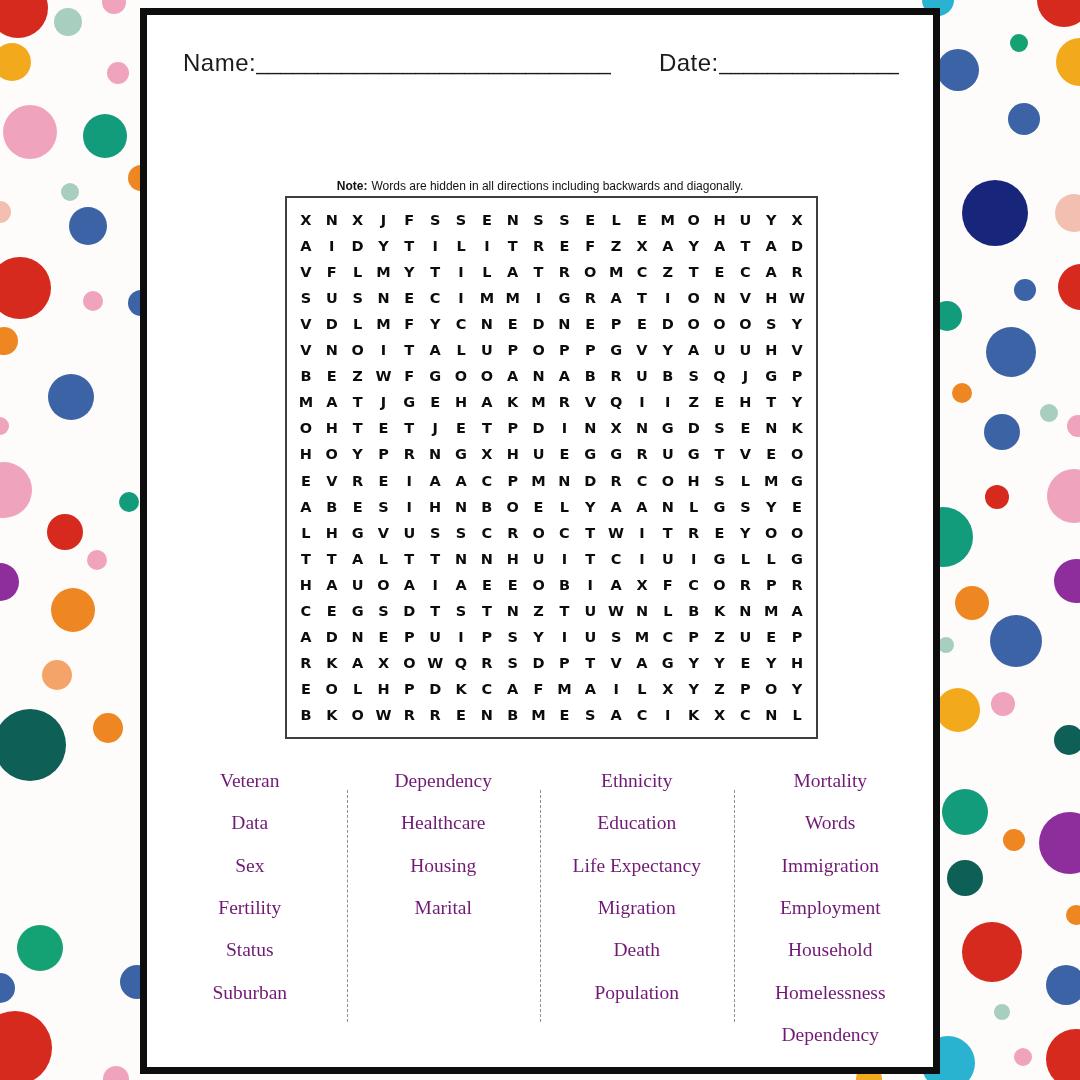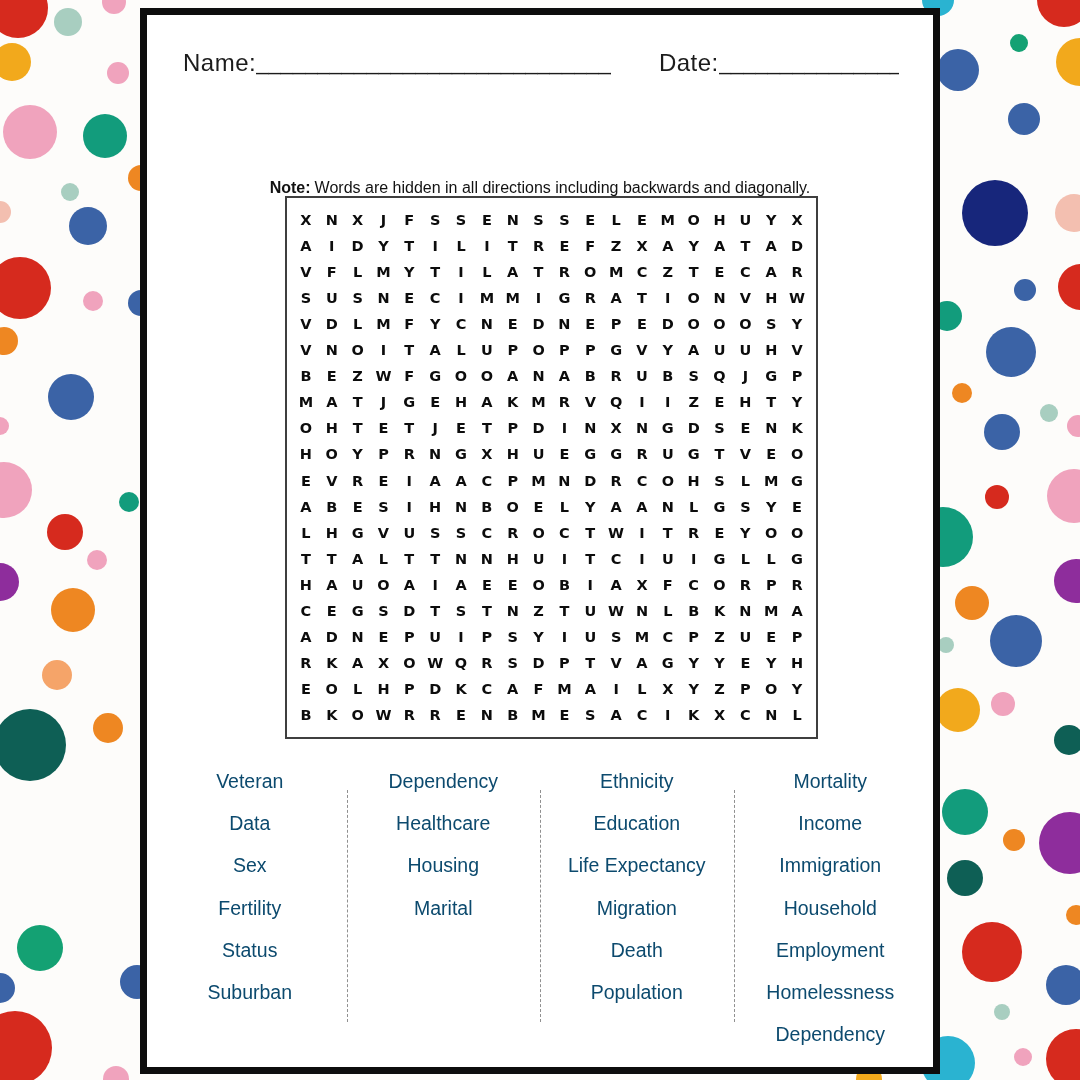--- a/index.html
+++ b/index.html
@@ -33,21 +33,21 @@
   .header-gap{width:52px;}
   
   .title{
     position:absolute;top:86px;left:0;right:0;text-align:center;
     font-family:"Liberation Serif",serif;font-weight:bold;font-size:48px;
     color:#000;letter-spacing:0px;
   }
   
   .note{
     position:absolute;top:164px;left:0;right:0;text-align:center;
-    font-size:16px;color:#121212;
+    font-size:12px;color:#121212;
   }
   .note b{margin-right:4px;}
   
   .grid-box{
     position:absolute;top:181px;left:138px;width:533px;height:543px;
     border:2px solid #3f3f3f;box-sizing:border-box;background:#fff;
   }
   .letter-grid{
     position:absolute;top:9px;left:6px;right:6px;bottom:9px;
     display:grid;
@@ -60,21 +60,21 @@
     font-size:14.5px;color:#0c0c0c;
   }
   
   .word-list{
     position:absolute;top:745px;left:6px;right:6px;height:300px;
     display:flex;
   }
   .word-col{flex:1;display:flex;flex-direction:column;}
   .word{
     height:42.3px;display:flex;align-items:center;justify-content:center;
-    font-family:Liberation Sans, sans-serif;font-size:19.5px;color:#0c4a6e;
+    font-family:Liberation Serif, serif;font-size:19.5px;color:#701a75;
   }
   .divider{
     position:absolute;top:30px;height:232px;width:0;
     border-left:1.5px dashed #909090;
   }
   .divider.d1{left:25%;}
   .divider.d2{left:50%;}
   .divider.d3{left:75%;}
 </style>
 </head>
@@ -593,22 +593,22 @@
     <div class="word-col">
         <div class="word">Ethnicity</div>
         <div class="word">Education</div>
         <div class="word">Life Expectancy</div>
         <div class="word">Migration</div>
         <div class="word">Death</div>
         <div class="word">Population</div>
       </div>
     <div class="word-col">
         <div class="word">Mortality</div>
-        <div class="word">Income</div>
+        <div class="word">Words</div>
         <div class="word">Immigration</div>
+        <div class="word">Employment</div>
         <div class="word">Household</div>
-        <div class="word">Employment</div>
         <div class="word">Homelessness</div>
         <div class="word">Dependency</div>
       </div>
   </div>
 
 </div>
 
 </body></html>

